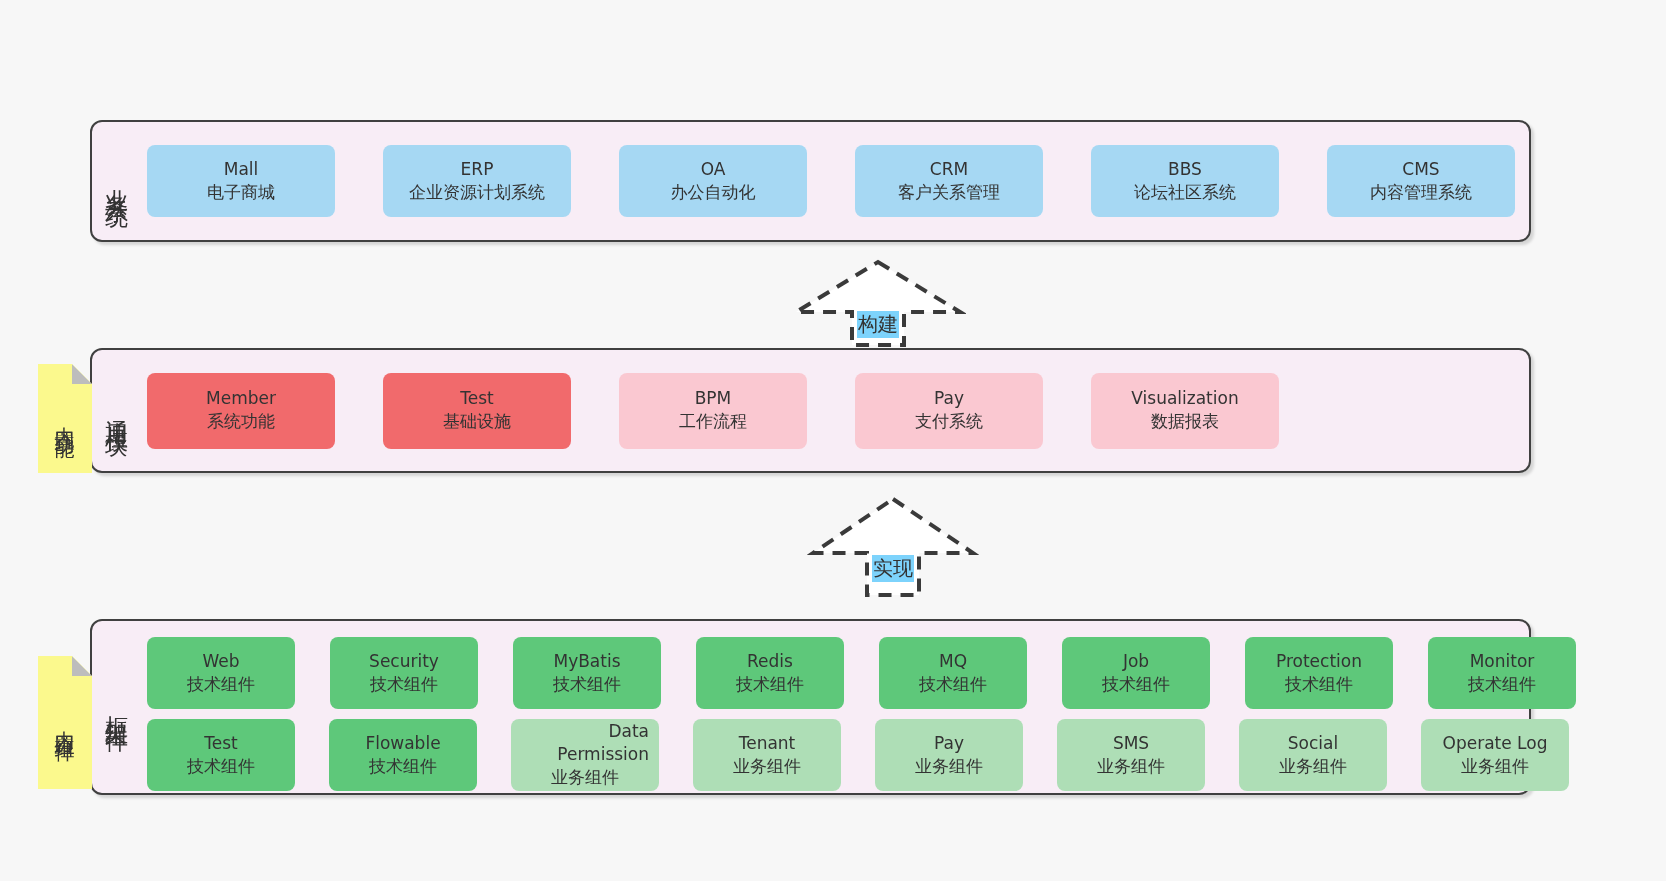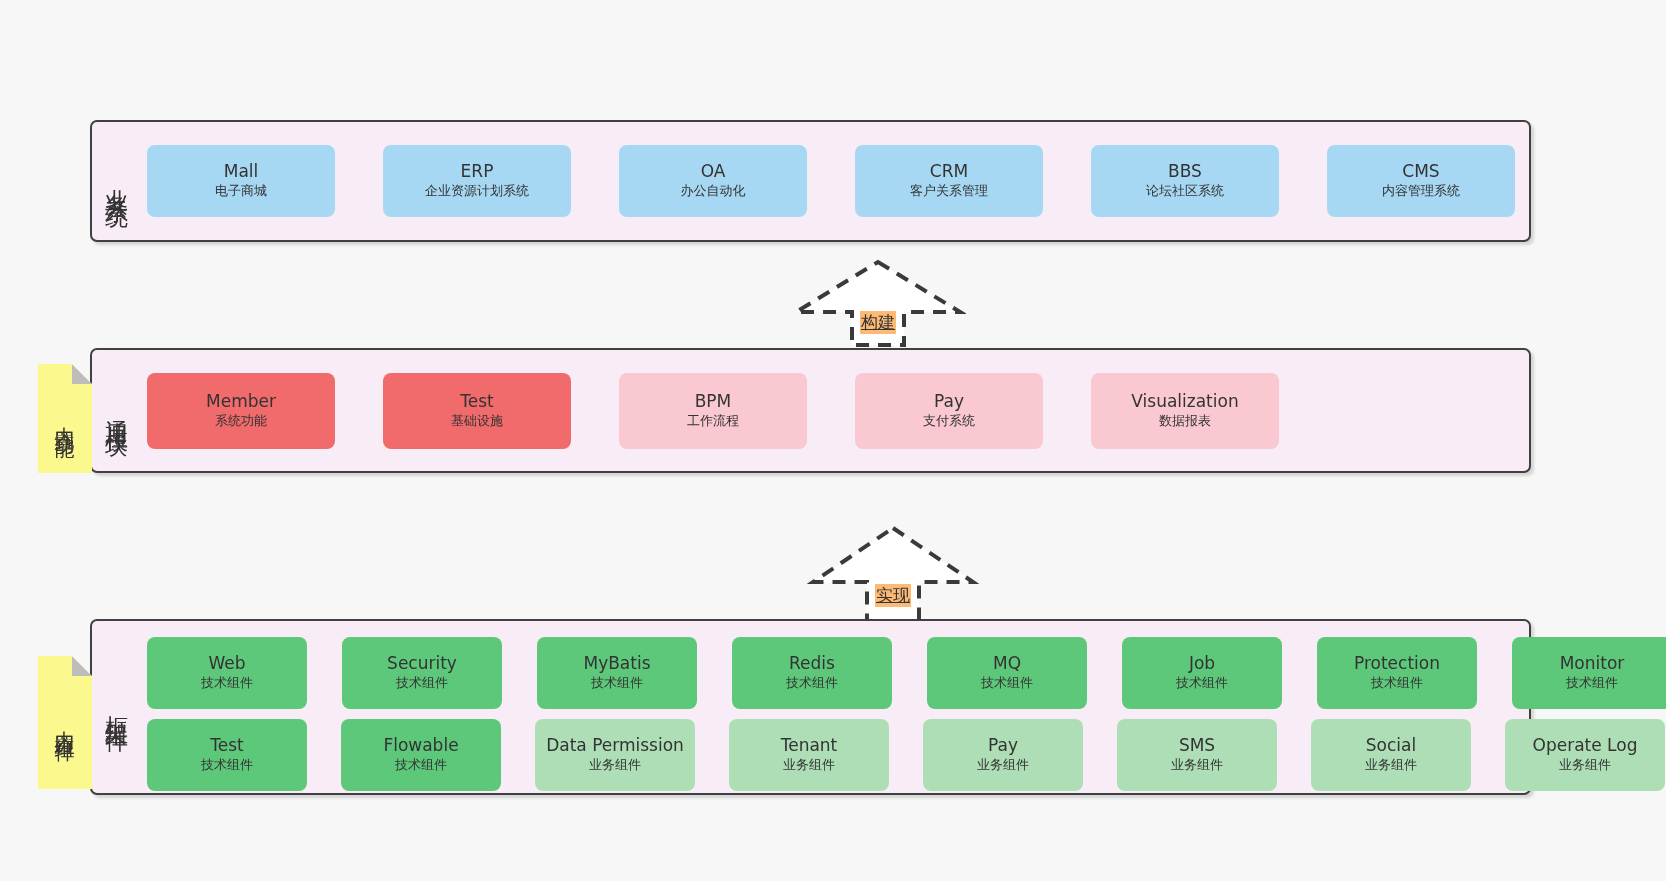--- a/index.html
+++ b/index.html
@@ -11,21 +11,21 @@
     position:relative;
     width:1666px;height:881px;
     background:var(--background,#f7f7f7);
     overflow:hidden;
   }
   
   .band{
     position:absolute;left:90px;width:1441px;
     background:var(--band-fill,#f8edf6);
     border:2px solid var(--band-border,#404040);
-    border-radius:7px;
+    border-radius:12px;
     box-shadow:3px 3px 3px rgba(0,0,0,0.14);
     box-sizing:border-box;
     padding-left:12px;
   }
   .band-0{top:120px;height:122px;}
   .band-1{top:348px;height:125px;}
   .band-2{top:619px;height:176px;}
   .vlabel{
     position:absolute;left:13px;top:50%;
     transform:translateY(-50%);
@@ -43,23 +43,23 @@
   .band-2 .row-1{top:98px;gap:34px;}
   
   .box{
     display:flex;flex-direction:column;justify-content:center;align-items:center;
     border-radius:8px;box-sizing:border-box;
     text-align:center;color:var(--text,#333);
     padding:4px 10px;flex:0 0 auto;
   }
   .band-0 .box{width:188px;height:72px;}
   .band-1 .box{width:188px;height:76px;}
-  .band-2 .box{width:160px;height:72px;text-align:right;}
+  .band-2 .box{width:148px;height:72px;text-align:right;}
   .box-title{font-size:17px;line-height:1.35;}
-  .box-sub{font-size:13px;line-height:1.4;font-family:Liberation Mono, monospace;}
+  .box-sub{font-size:17px;line-height:1.4;}
   .v-blue{background:var(--blue,#a6d8f3);}
   .v-red{background:var(--red,#f16a6c);}
   .v-pink{background:var(--pink,#fac8d1);}
   .v-green{background:var(--green,#5ec87a);}
   .v-lightgreen{background:var(--light-green,#aedeb6);}
   
   .sticky{
     position:absolute;left:38px;width:54px;
     background:var(--sticky-yellow,#fbf98d);
     clip-path:polygon(0 0,calc(100% - 20px) 0,100% 20px,100% 100%,0 100%);
@@ -75,34 +75,34 @@
   .stext{
     position:absolute;left:50%;top:50%;
     transform:translate(-50%,-50%);
     writing-mode:vertical-rl;text-orientation:upright;
     font-size:20px;letter-spacing:4px;line-height:1;
     color:var(--text,#333);white-space:nowrap;
   }
   
   .arrow{position:absolute;}
   .arrow-0{left:790px;top:258px;width:176px;height:90px;}
-  .arrow-1{left:807px;top:524px;width:172px;height:104px;}
+  .arrow-1{left:807px;top:495px;width:172px;height:104px;}
   .arrow svg{display:block;width:100%;height:100%;}
   .arrow-shape{
     fill:#ffffff;
     stroke:var(--arrow-stroke,#3a3a3a);
     stroke-width:4;
     stroke-dasharray:13 9;
     stroke-linejoin:miter;
   }
   .alabel{
     position:absolute;left:50%;
     transform:translateX(-50%);
-    font-size:17px;color:var(--text,#333);
-    white-space:nowrap;background:#fdba74;padding:0 1px;text-decoration:underline;
+    font-size:20px;color:var(--text,#333);
+    white-space:nowrap;background:#7dd3fc;padding:0 1px;
   }
   .arrow-0 .alabel{top:53px;}
   .arrow-1 .alabel{top:60px;}
 </style>
 </head>
 <body>
 
 <div class="stage">
 
   <div class="band band-0">

